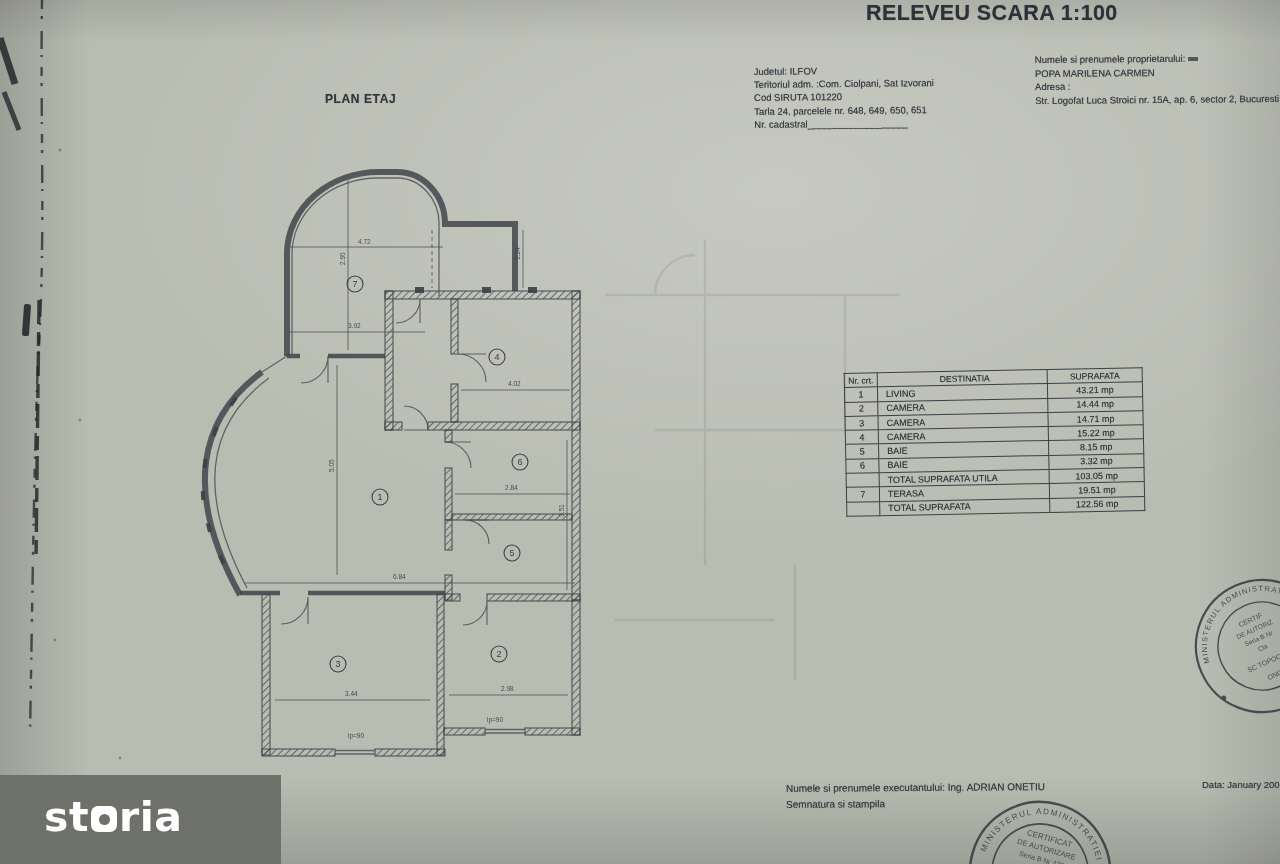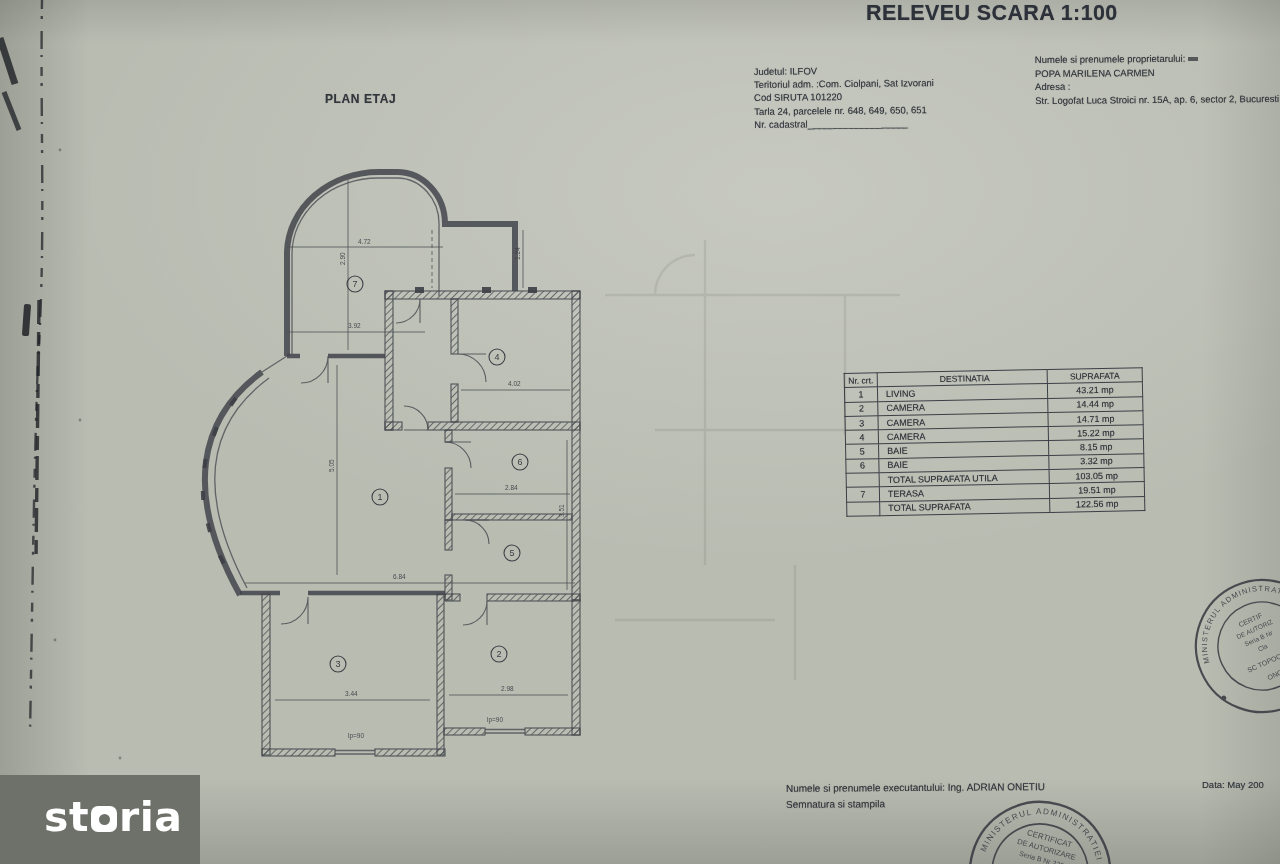--- a/index.html
+++ b/index.html
@@ -37,21 +37,21 @@
   .plan-svg .dimtext{font-size:6.5px;opacity:.9;}
   .plan-svg .roomnum{font-size:9px;text-anchor:middle;}
   .plan-svg .roomcirc{fill:none;stroke:#3d4147;stroke-width:1.1;}
   .plan-svg .door{fill:none;stroke:#4a4e54;stroke-width:1.1;opacity:.85;}
   .ghost-svg{position:absolute;left:590px;top:225px;opacity:.12;}
   .ghost-svg path{fill:none;stroke:#4a4e42;stroke-width:2.4;}
   .artifacts{position:absolute;left:0;top:0;}
   .stamp{position:absolute;opacity:.82;}
   .stamp .ring{fill:none;stroke:#30343c;}
   .stamp text{fill:#2f333b;}
-  .watermark-bar{left:0;top:775px;width:200px;height:89px;background:#6e7169;}
+  .watermark-bar{left:0;top:775px;width:281px;height:89px;background:#6e7169;}
   .logo{position:absolute;left:44px;top:18px;font-size:41px;font-weight:bold;color:#fff;
         letter-spacing:.5px;font-family:"DejaVu Sans","Liberation Sans",sans-serif;}
   .logo .sq{display:inline-block;width:26px;height:26px;background:#fff;border-radius:7px;
         position:relative;margin:0 2px;vertical-align:-1px;}
   .logo .sq::after{content:"";position:absolute;left:8px;top:8px;width:11px;height:11px;
         border-radius:50%;background:#6e7169;}
 </style>
 </head>
 <body>
 
@@ -259,21 +259,21 @@
     <g>
       <circle class="roomcirc" cx="334" cy="494" r="8"></circle>
         <text class="roomnum" x="334" y="497">2</text>
       </g>
   </svg>
 
   <div class="abs ink footer-block">
     <div>Numele si prenumele executantului: Ing. ADRIAN ONETIU</div>
     <div>Semnatura si stampila</div>
   </div>
-  <div class="abs ink date-label">Data: May 200</div>
+  <div class="abs ink date-label">Data: January 200</div>
 
   <svg class="stamp" style="left:955px;top:770px;" width="180" height="100" viewBox="0 0 180 100">
     <g transform="rotate(16 85 102)">
       <circle class="ring" cx="85" cy="102" r="70" stroke-width="2.4"></circle>
       <circle class="ring" cx="85" cy="102" r="48" stroke-width="1.6"></circle>
       <defs>
           <path id="arcA" d="M85,102 m-58,0 a58,58 0 1 1 116,0"></path>
         </defs>
       <text font-size="8.2" letter-spacing="1.4"><textPath href="#arcA" startOffset="4">MINISTERUL ADMINISTRATIEI PUBLICE</textPath></text>
       <text x="85" y="70" font-size="8" text-anchor="middle">CERTIFICAT</text>

